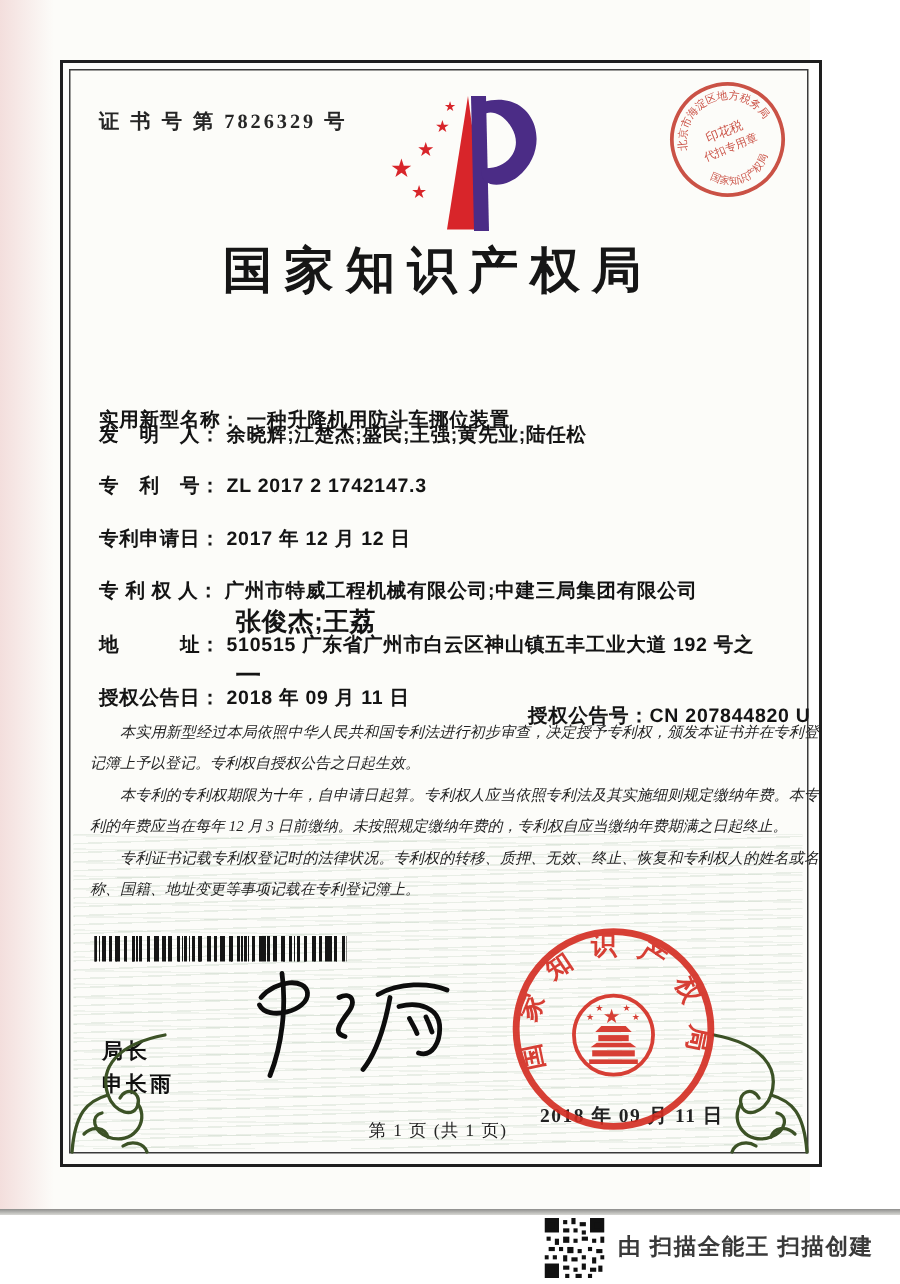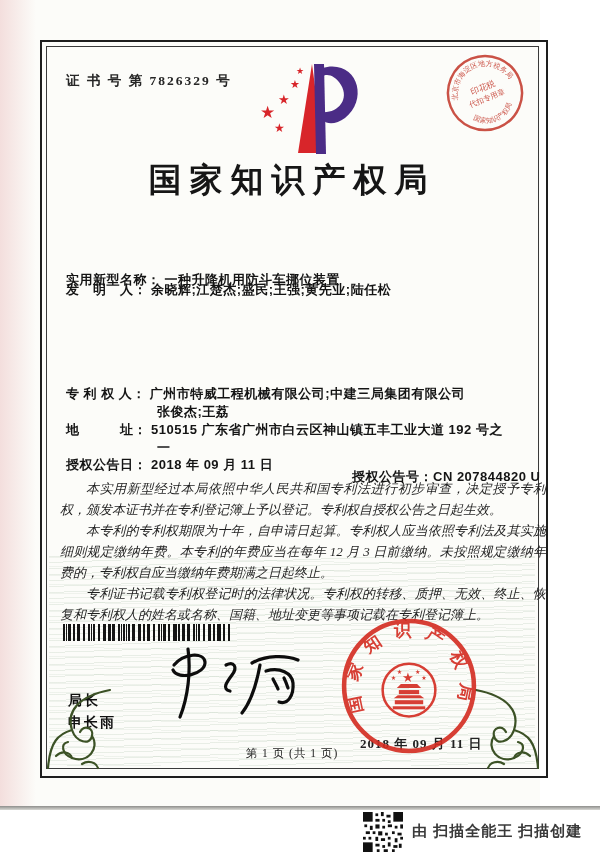--- a/index.html
+++ b/index.html
@@ -21,28 +21,28 @@
       repeating-linear-gradient(181deg,rgba(142,172,142,.12) 0 1px,transparent 1px 9px);
   }
   .cert-no{position:absolute;left:66px;top:72px;font-family:"Liberation Serif",serif;
     font-size:13.5px;font-weight:600;letter-spacing:2px;color:#262626;}
   .title{position:absolute;left:40px;top:158px;width:504px;text-align:center;
     font-family:"Liberation Serif",serif;font-size:33px;font-weight:700;
     letter-spacing:8px;color:#161616;}
   .row{position:absolute;left:66px;font-size:13px;font-weight:700;color:#141414;
     letter-spacing:.5px;white-space:nowrap;}
   .row .lbl{margin-right:4px;}
-  .cont{position:absolute;left:157px;font-size:13px;font-weight:700;color:#141414;
+  .cont{position:absolute;left:157px;font-size:17px;font-weight:700;color:#141414;
     letter-spacing:.5px;white-space:nowrap;}
   .grantno{position:absolute;left:352px;font-size:13px;font-weight:700;color:#141414;
     letter-spacing:.5px;white-space:nowrap;}
   .paras{position:absolute;left:60px;top:478px;width:486px;}
   .paras p{margin:0;text-indent:2em;text-align:justify;
     font-family:"Liberation Serif",serif;font-style:italic;
-    font-size:13px;line-height:21px;color:#1f1f1f;}
+    font-size:10px;line-height:21px;color:#1f1f1f;}
   .barcode{position:absolute;left:63px;top:624px;width:168px;height:17px;
     background:
       repeating-linear-gradient(90deg,#151515 0 2px,transparent 2px 5px),
       repeating-linear-gradient(90deg,#151515 0 1px,transparent 1px 7px),
       repeating-linear-gradient(90deg,transparent 0 3px,#151515 3px 4px,transparent 4px 11px);
   }
   .director{position:absolute;left:68px;font-size:14px;font-weight:700;color:#111;letter-spacing:2px;}
   .seal-date{position:absolute;left:360px;top:735px;z-index:1;
     font-family:"Liberation Serif",serif;font-size:13px;font-weight:700;
     letter-spacing:1px;color:#222;}
@@ -97,20 +97,26 @@
     <text x="41" y="49" font-size="7.5" fill="#c23527" text-anchor="middle">代扣专用章</text>
   </svg>
 
   <div class="title">国家知识产权局</div>
 
   <div class="row" style="top:240px;margin-top:31px;">
     <span class="lbl">实用新型名称：</span><span>一种升降机用防斗车挪位装置</span>
   </div>
   <div class="row" style="top:281px;">
     <span class="lbl">发　明　人：</span><span>余晓辉;江楚杰;盛民;王强;黄先业;陆任松</span>
+  </div>
+  <div class="row" style="top:315px;">
+    <span class="lbl">专　利　号：</span><span>ZL 2017 2 1742147.3</span>
+  </div>
+  <div class="row" style="top:350px;">
+    <span class="lbl">专利申请日：</span><span>2017 年 12 月 12 日</span>
   </div>
   <div class="row" style="top:385px;">
     <span class="lbl">专 利 权 人：</span><span>广州市特威工程机械有限公司;中建三局集团有限公司</span>
   </div>
   <div class="cont" style="top:403px;">张俊杰;王荔</div>
   <div class="row" style="top:421px;">
     <span class="lbl">地　　　址：</span><span>510515 广东省广州市白云区神山镇五丰工业大道 192 号之</span>
   </div>
   <div class="cont" style="top:439px;">一</div>
   <div class="row" style="top:456px;">

